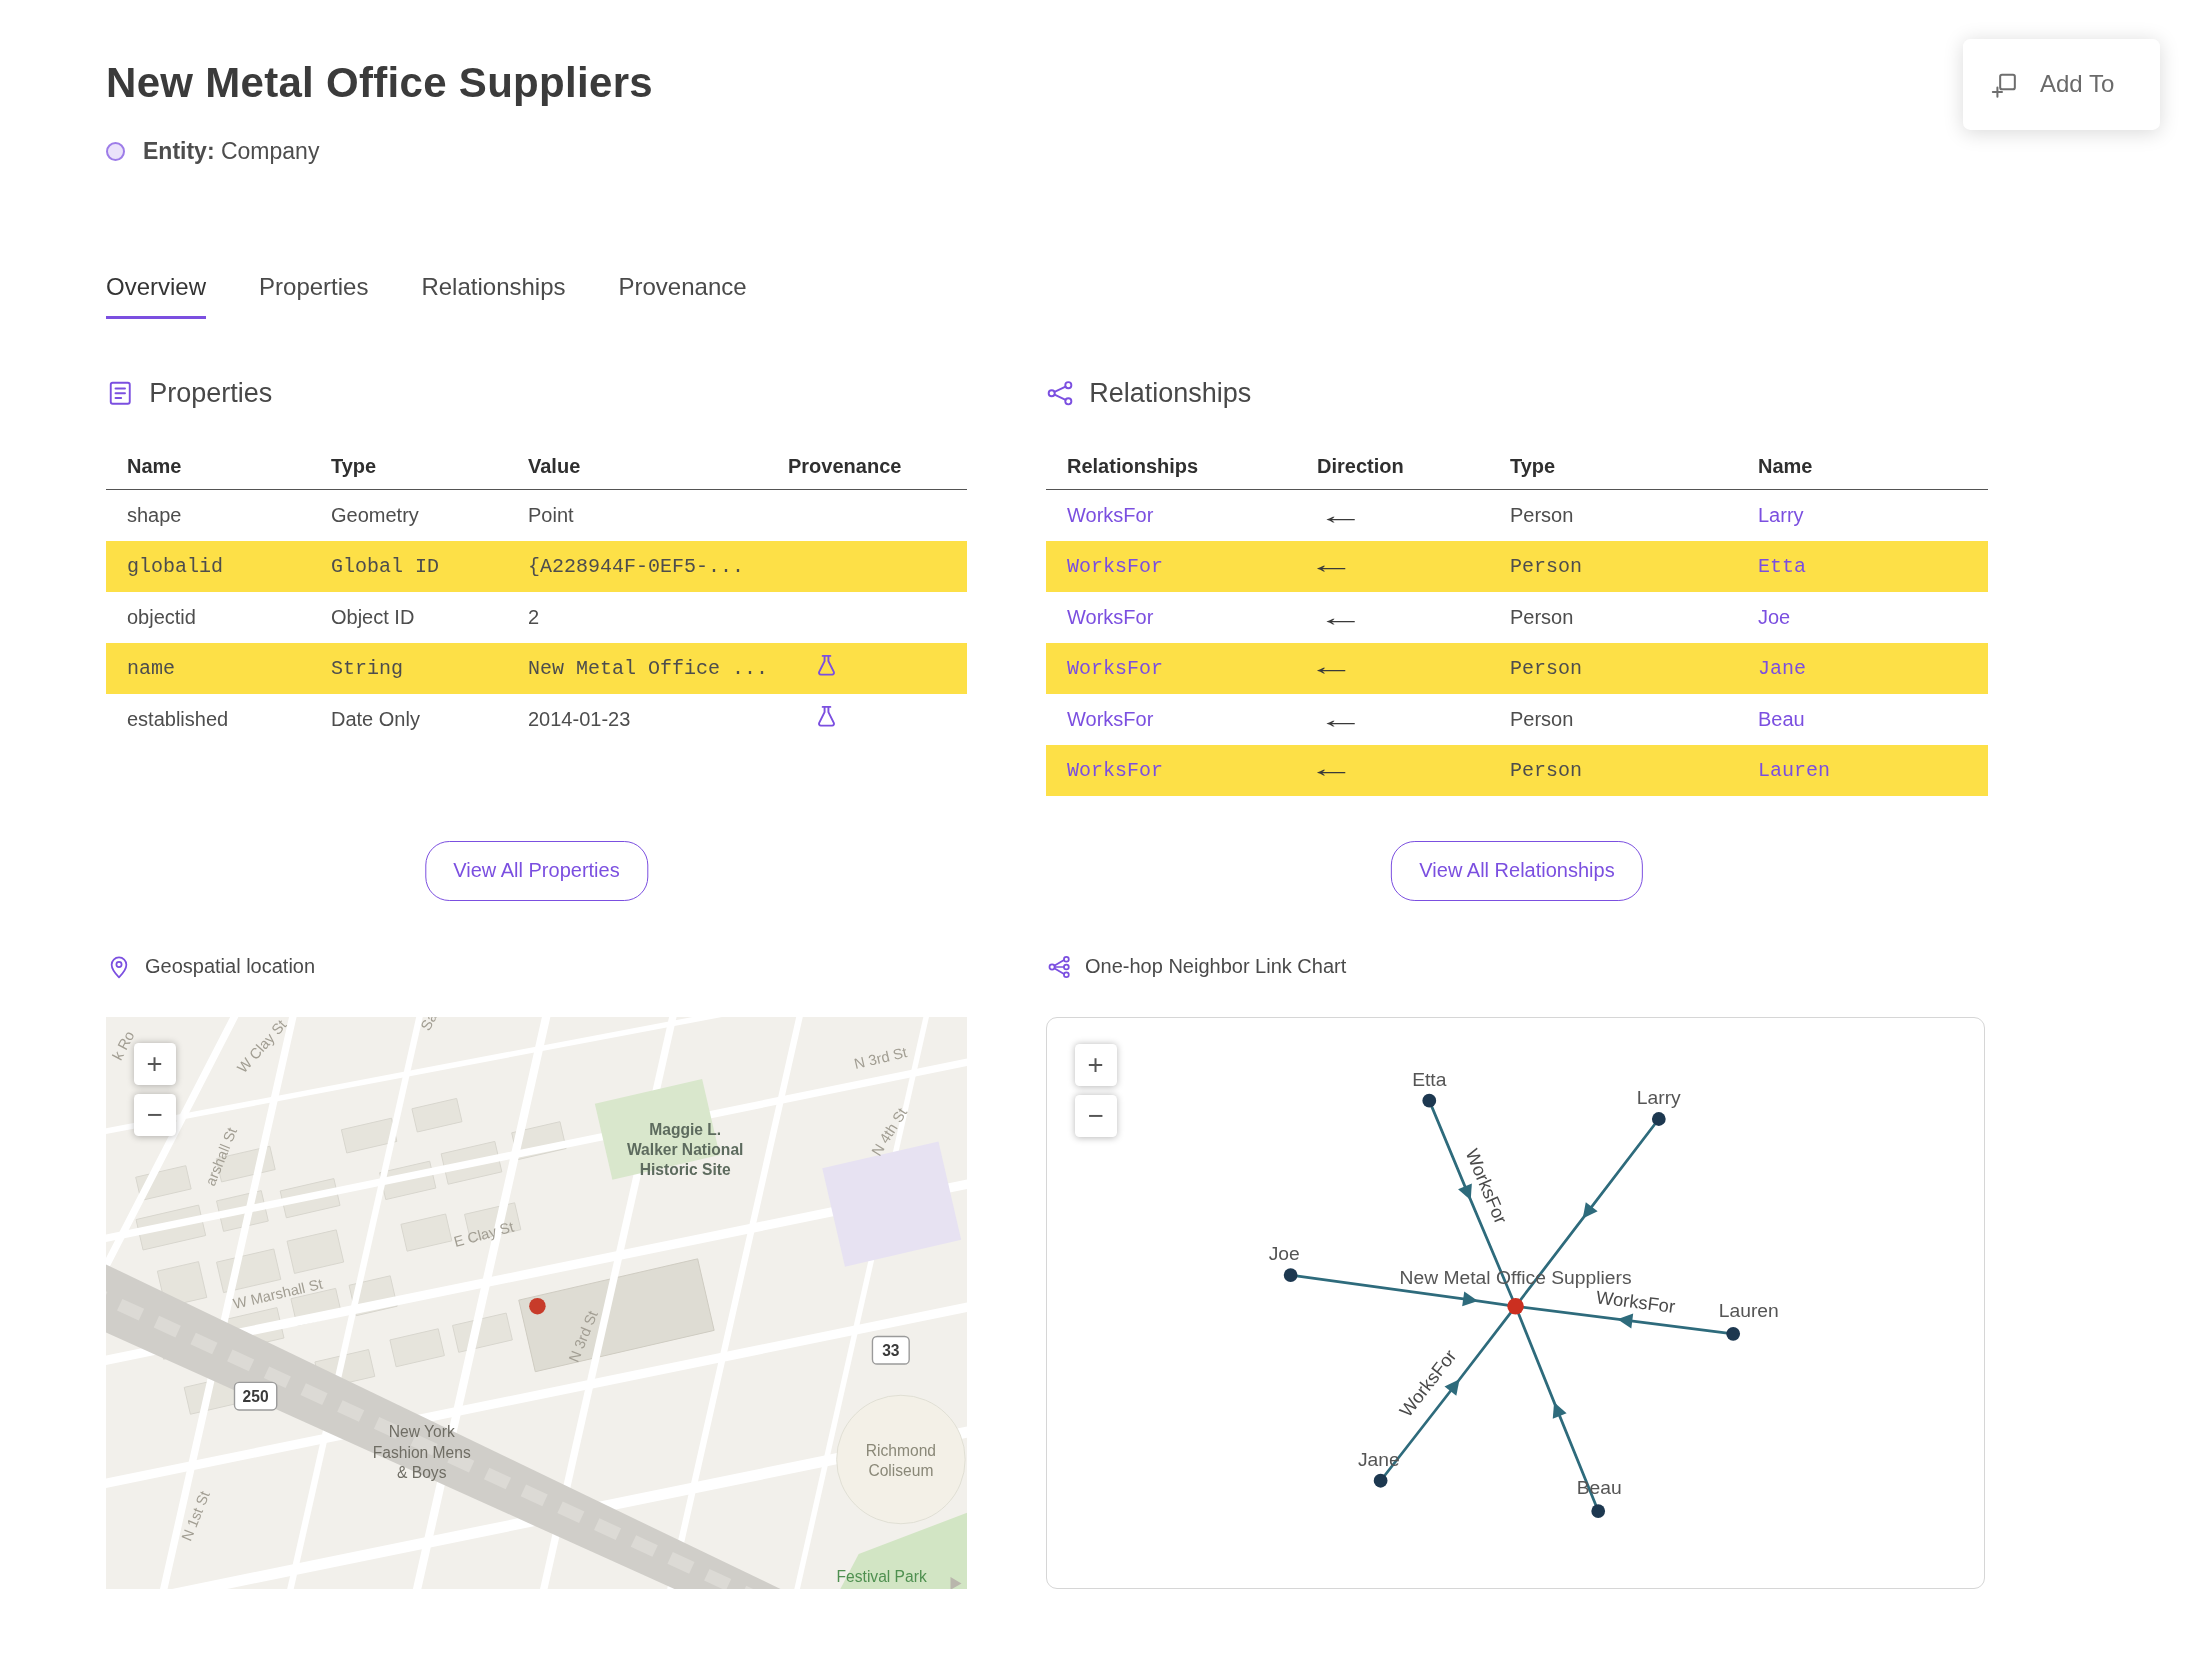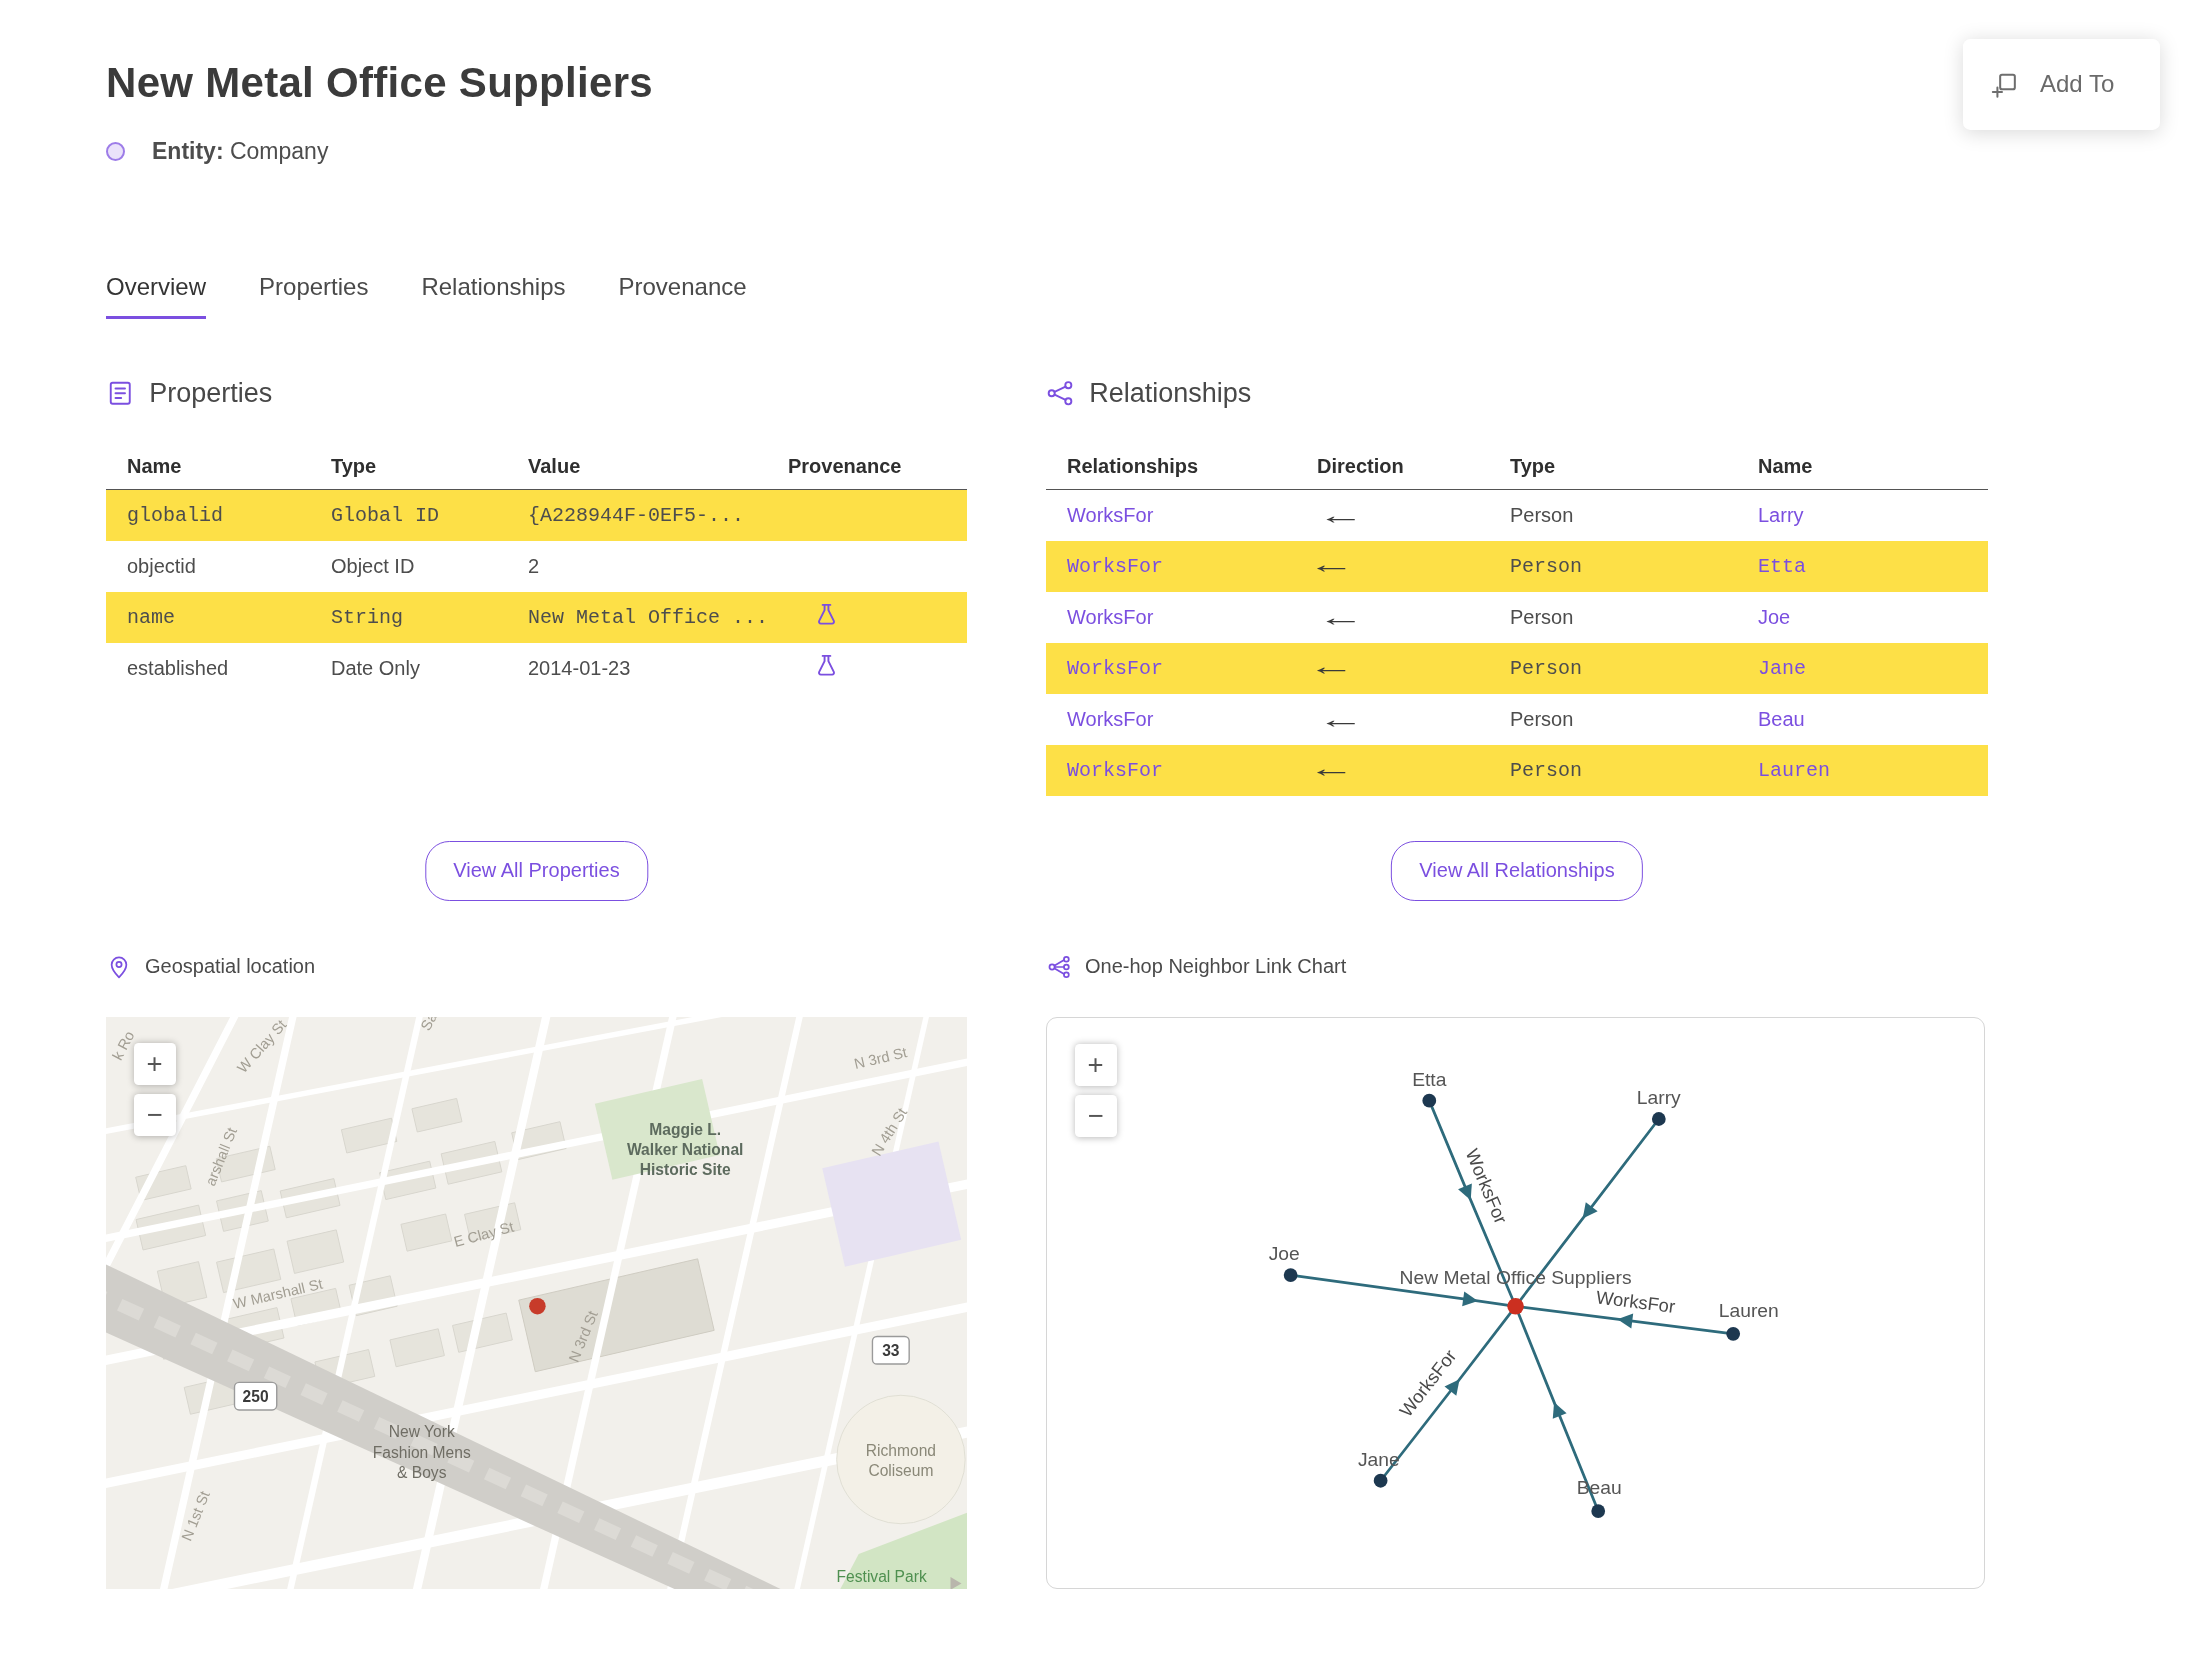--- a/index.html
+++ b/index.html
@@ -3,21 +3,21 @@
 <meta charset="utf-8">
 <style>
   * { box-sizing: border-box; margin: 0; padding: 0; }
   html,body { width:2204px; height:1677px; background:#ffffff; font-family:"Liberation Sans",sans-serif; color:#4a4a4a; overflow:hidden; }
   body { position:relative; }
   text { font-family:"Liberation Sans",sans-serif; }
 
   .page { padding:59px 0 16px 106px; position:relative; }
 
   h1 { font-size:42px; font-weight:bold; color:#3b3b3b; letter-spacing:0.3px; }
-  .entity-row { display:flex; align-items:center; gap:27px; margin-top:31px; font-size:23px; color:#4d4d4d; }
+  .entity-row { display:flex; align-items:center; gap:18px; margin-top:31px; font-size:23px; color:#4d4d4d; }
   .entity-dot { width:19px; height:19px; border-radius:50%; border:2.8px solid #9d7ce8; background:#eae2fa; flex:0 0 auto; }
   .entity-row b { font-weight:bold; }
 
   .actions-card { position:absolute; top:39px; right:44px; width:197px; background:#fff; border-radius:7.3px;
                   box-shadow:0 2.8px 20px rgba(0,0,0,.15); padding:7.3px 0; }
   .action { display:flex; align-items:center; gap:22px; padding:24px 27.5px; font-size:24px; color:#6a6a6a; cursor:pointer; }
   .action svg { flex:0 0 auto; }
 
   .tabs { display:flex; gap:53px; margin-top:108px; font-size:24px; }
   .tab { padding-bottom:14.7px; color:#4a4a4a; cursor:pointer; border-bottom:3.7px solid transparent; }
@@ -109,20 +109,26 @@
           </svg>
         </span>
         <span>Properties</span>
       </div>
       <div class="tbl props">
         <div class="tbl-header">
           <span>Name</span>
           <span>Type</span>
           <span>Value</span>
           <span>Provenance</span>
+        </div>
+        <div class="tbl-row">
+          <span>shape</span>
+          <span>Geometry</span>
+          <span>Point</span>
+          <span></span>
         </div>
         <div class="tbl-row alt">
           <span>globalid</span>
           <span>Global ID</span>
           <span>{A228944F-0EF5-...</span>
           <span></span>
         </div>
         <div class="tbl-row">
           <span>objectid</span>
           <span>Object ID</span>

